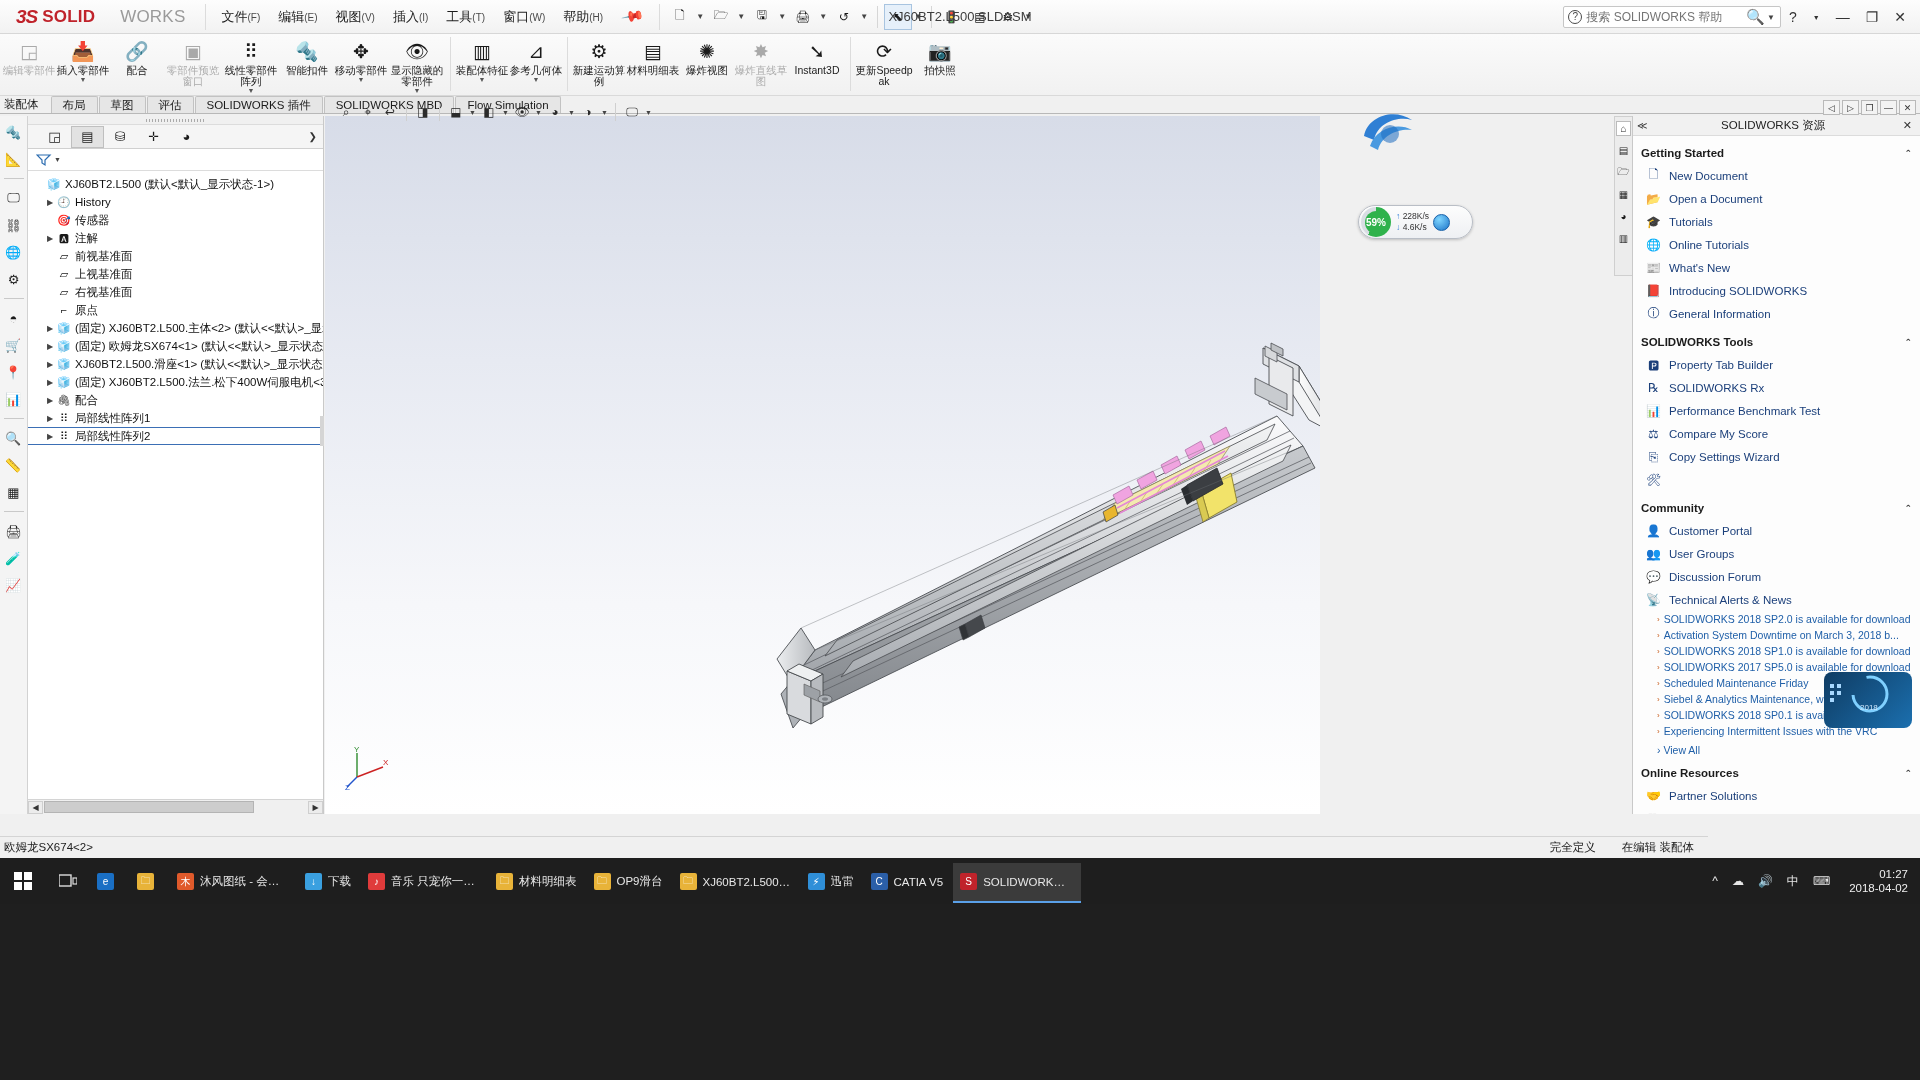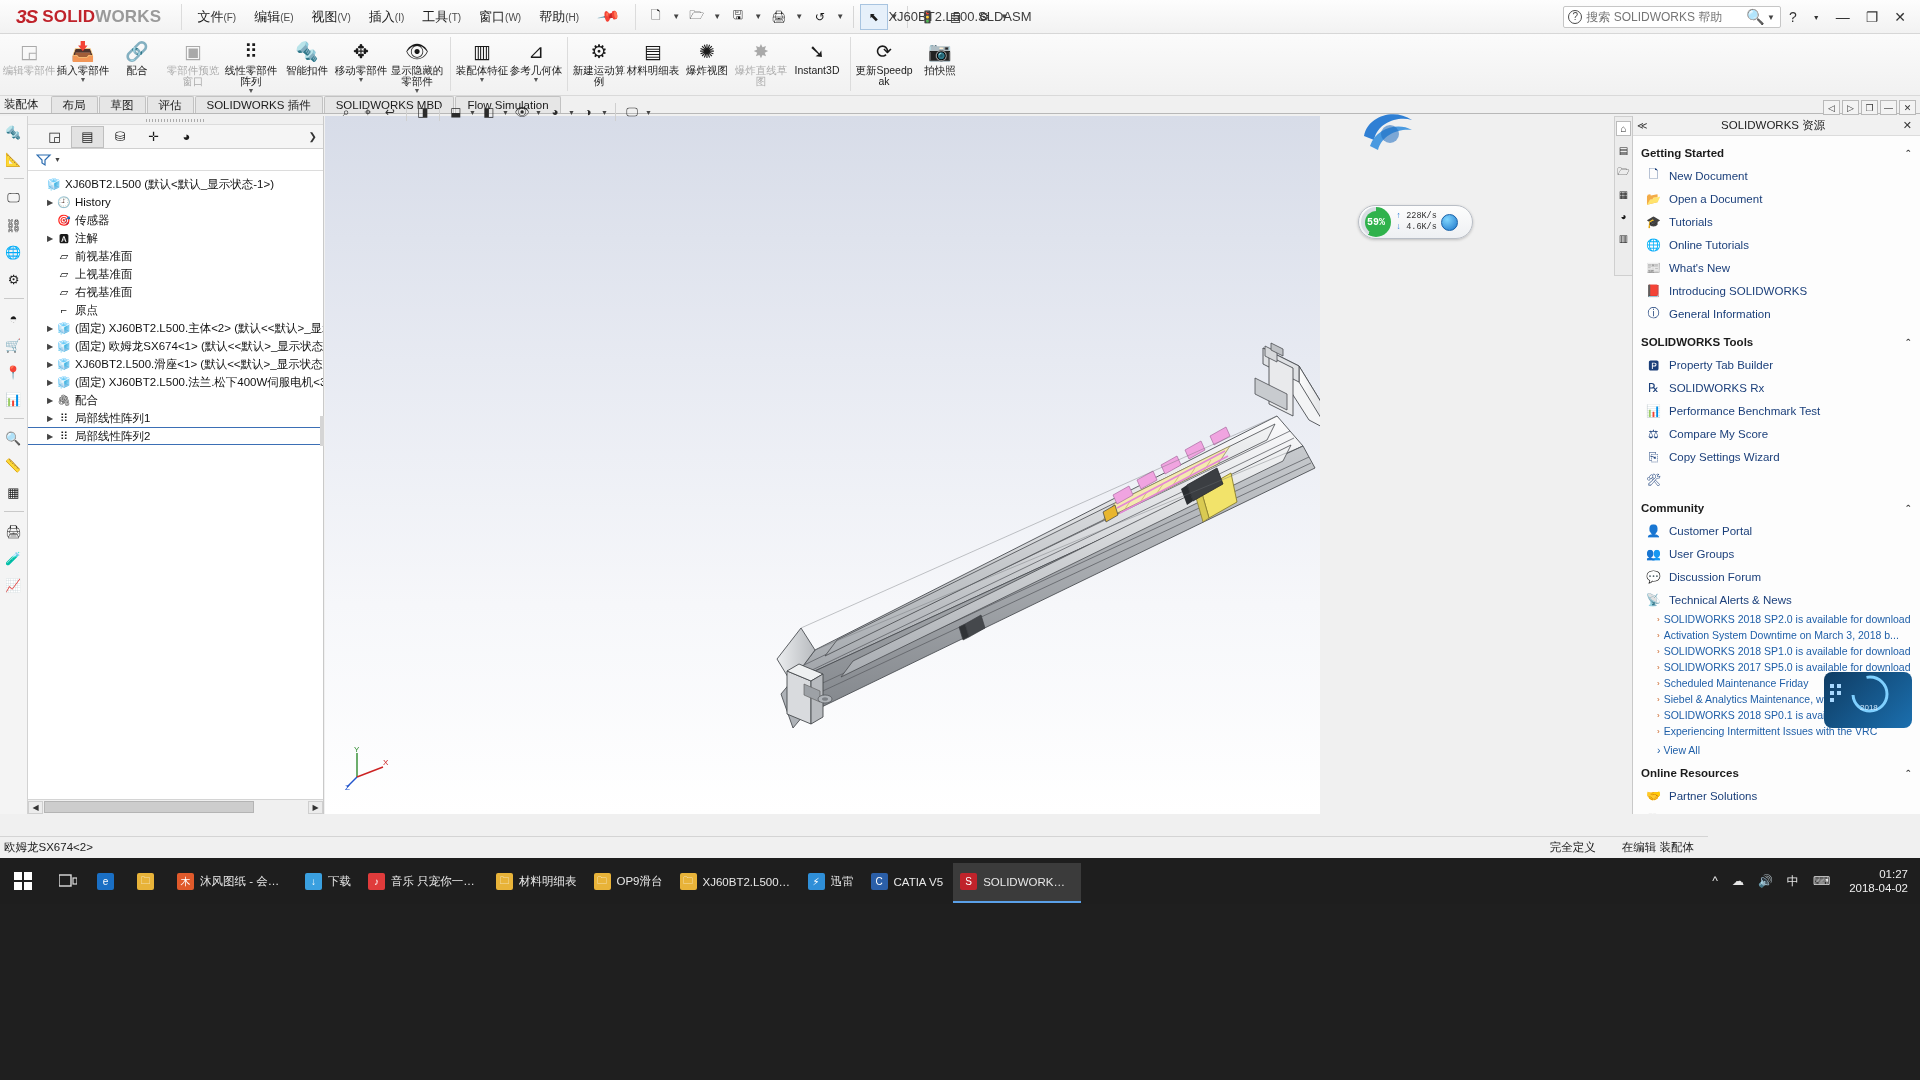--- a/index.html
+++ b/index.html
@@ -19,21 +19,21 @@
     background: linear-gradient(#fdfdfd, #f2f2f2);
     border-bottom: 1px solid #d7d7d7;
     display: flex; align-items: center;
   }
   .sw-logo { display:flex; align-items:center; padding: 0 14px 0 16px; height: 34px; }
   .sw-logo .ds {
     font-weight: bold; font-size: 19px; color: #c0232b; letter-spacing: -1px;
     font-style: italic; margin-right: 5px;
   }
   .sw-logo .solid { font-weight: bold; font-size: 17px; color: #c0232b; letter-spacing: .2px;}
-  .sw-logo .works { font-weight: bold; font-size: 17px; color: #9a9a9a; letter-spacing: .2px;}
+  .sw-logo .works { font-weight: normal; font-size: 17px; color: #9a9a9a; letter-spacing: .2px; padding-left: 25px;}
   .menu-sep { width:1px; height:26px; background:#dcdcdc; margin:0 6px; }
   .menubar { display: flex; align-items: center; height: 34px; }
   .menuitem {
     padding: 5px 9px; font-size: 13px; color: #1d1d1d; cursor: default;
     white-space: nowrap;
   }
   .menu-acc { font-size: 10px; color:#4a4a4a; }
   .pin-icon { margin: 0 10px 0 12px; color:#2a6ebb; font-size:15px; transform: rotate(35deg); }
 
   .qat { display:flex; align-items:center; height:34px; gap:0px; }
@@ -205,21 +205,21 @@
     display:flex; flex-direction:column; align-items:center; padding-top:4px; gap:7px; z-index:7;
   }
   .tps { width:15px;height:15px;display:flex;align-items:center;justify-content:center;font-size:10px;cursor:default;}
   .tps.active{background:#fff;border:1px solid #bbb;}
 
   
   .dl-balloon {
     position:absolute; left:1358px; top:205px; width:115px; height:34px;
     background: linear-gradient(#fdfdfd,#eef0f3);
     border:1px solid #b9bec6; border-radius:17px; display:flex; align-items:center;
-    box-shadow: 0 1px 3px rgba(0,0,0,.22); z-index:30;font-family:Liberation Mono, monospace;
+    box-shadow: 0 1px 3px rgba(0,0,0,.22); z-index:30;
   }
   .dl-ring {
     width:30px;height:30px;border-radius:50%; margin-left:2px;
     background: conic-gradient(#2fb24c 0 59%, #d8dde3 59% 100%);
     display:flex;align-items:center;justify-content:center;
   }
   .dl-ring .inner { width:23px;height:23px;border-radius:50%;background:#2fb24c;
                     display:flex;align-items:center;justify-content:center;
                     color:#fff;font-size:10px;font-weight:bold;}
   .dl-rates { font-size:8.5px; line-height:11px; color:#333; margin-left:5px; }

